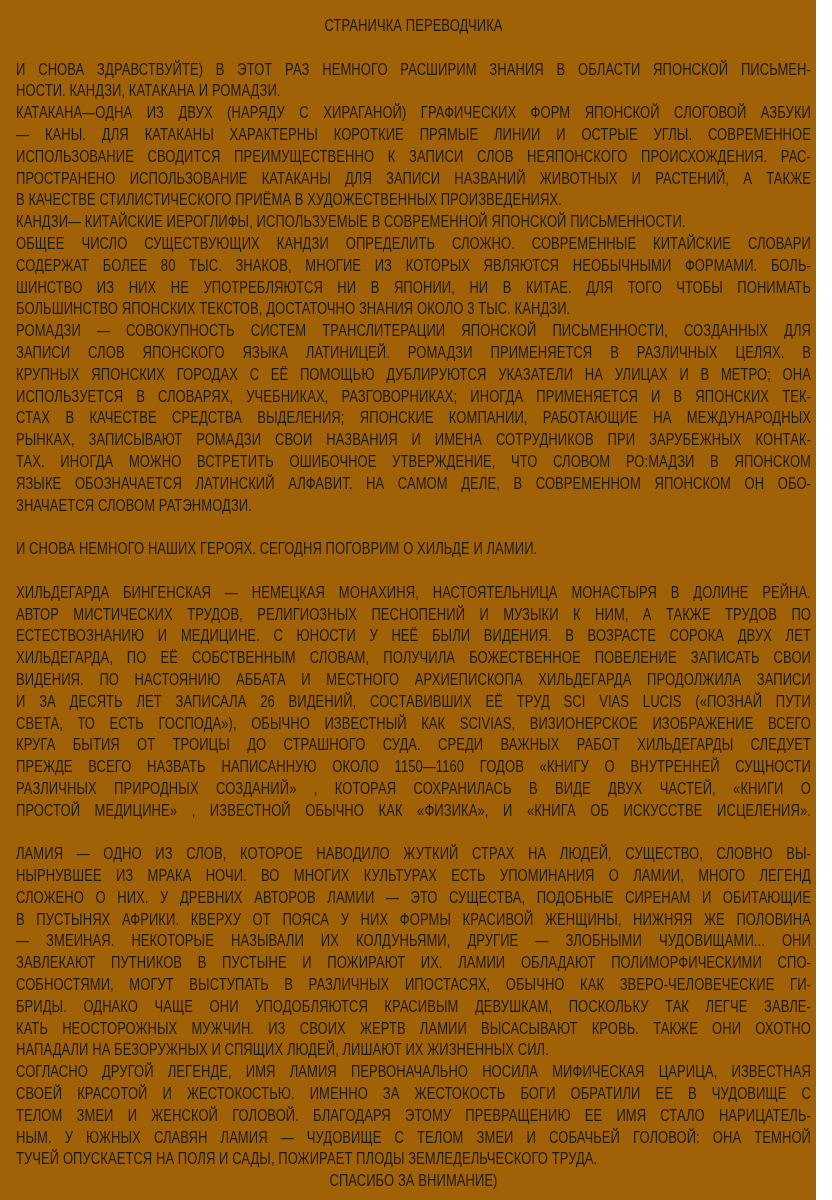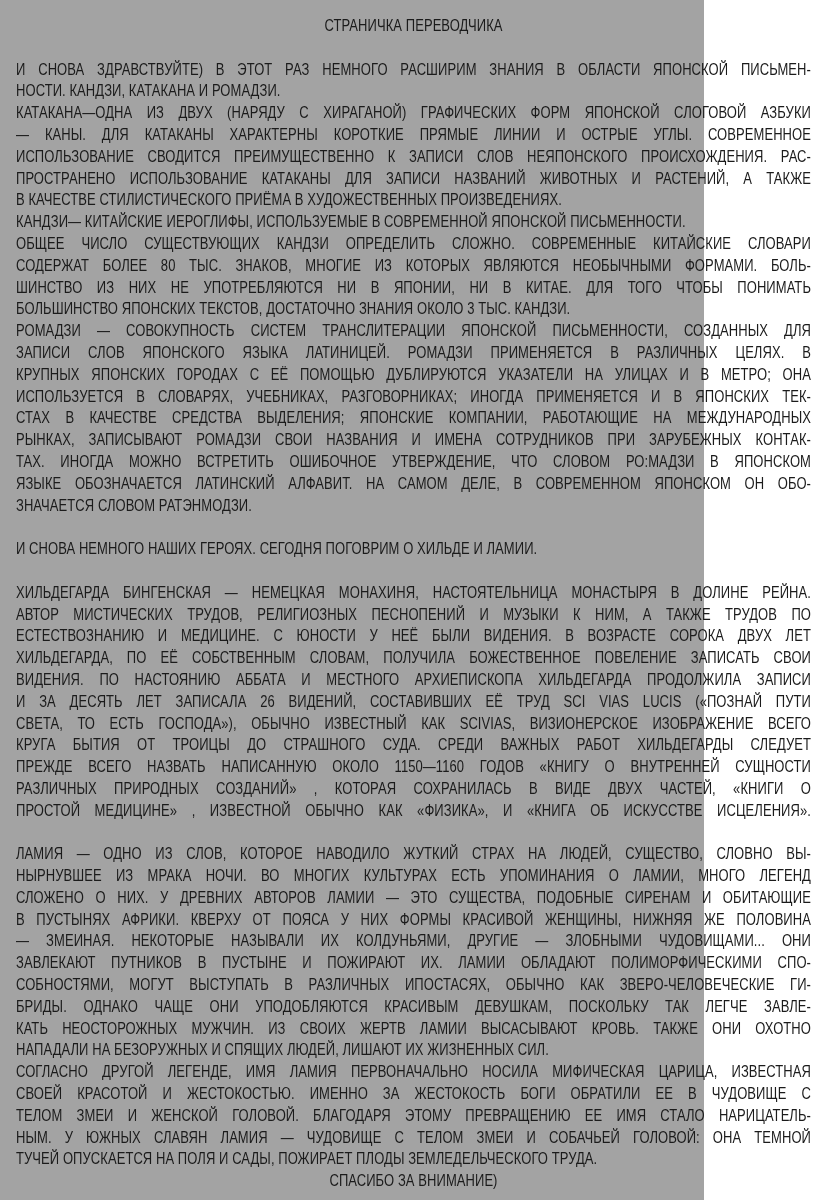--- a/index.html
+++ b/index.html
@@ -5,24 +5,24 @@
 <style>
   html, body { margin: 0; padding: 0; }
   body {
     width: 832px;
     height: 1200px;
     background: #ffffff;
     overflow: hidden;
   }
   .page {
     box-sizing: border-box;
-    width: 704px;
+    width: 816px;
     height: 1200px;
     padding: 15px 0 0 16px;
-    background: #a3a3a3;
+    background: #a16207;
     color: #1b1b1b;
     font-family: "Liberation Sans", "DejaVu Sans", sans-serif;
     font-weight: 400;
   }
   
   .line {
     width: 980px;
     height: 21.8px;
     line-height: 21.8px;
     font-size: 16px;

